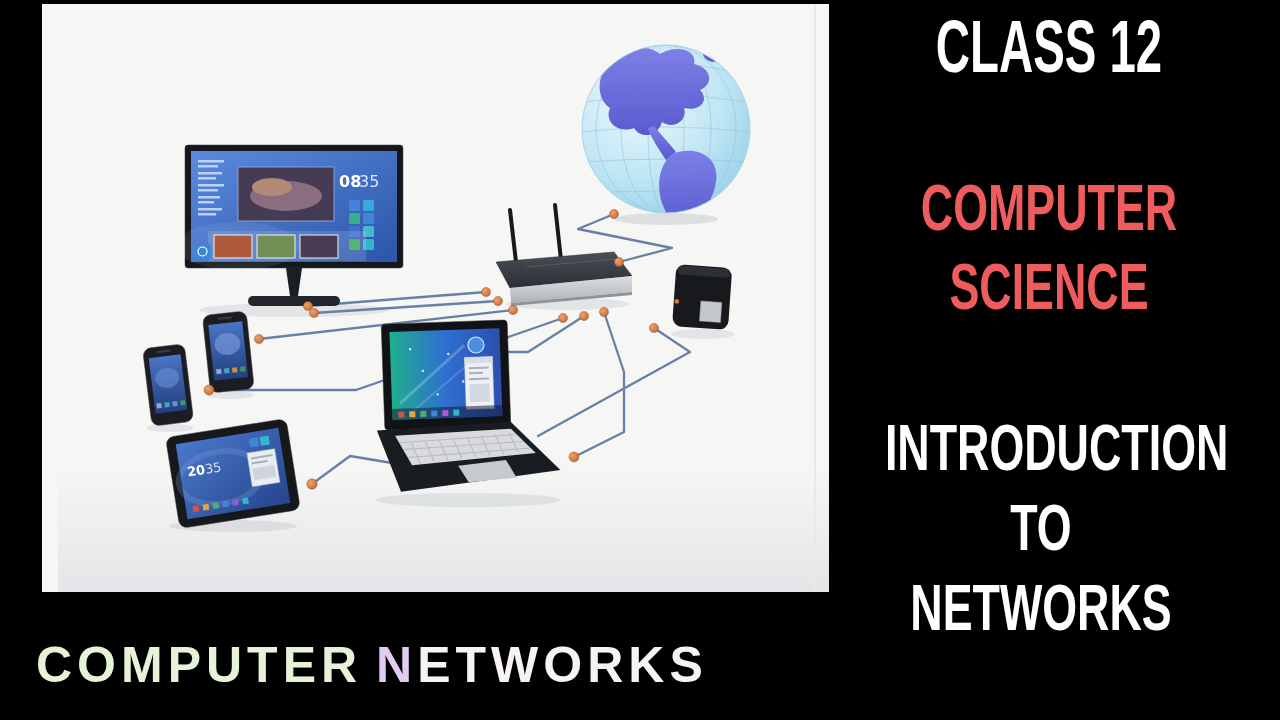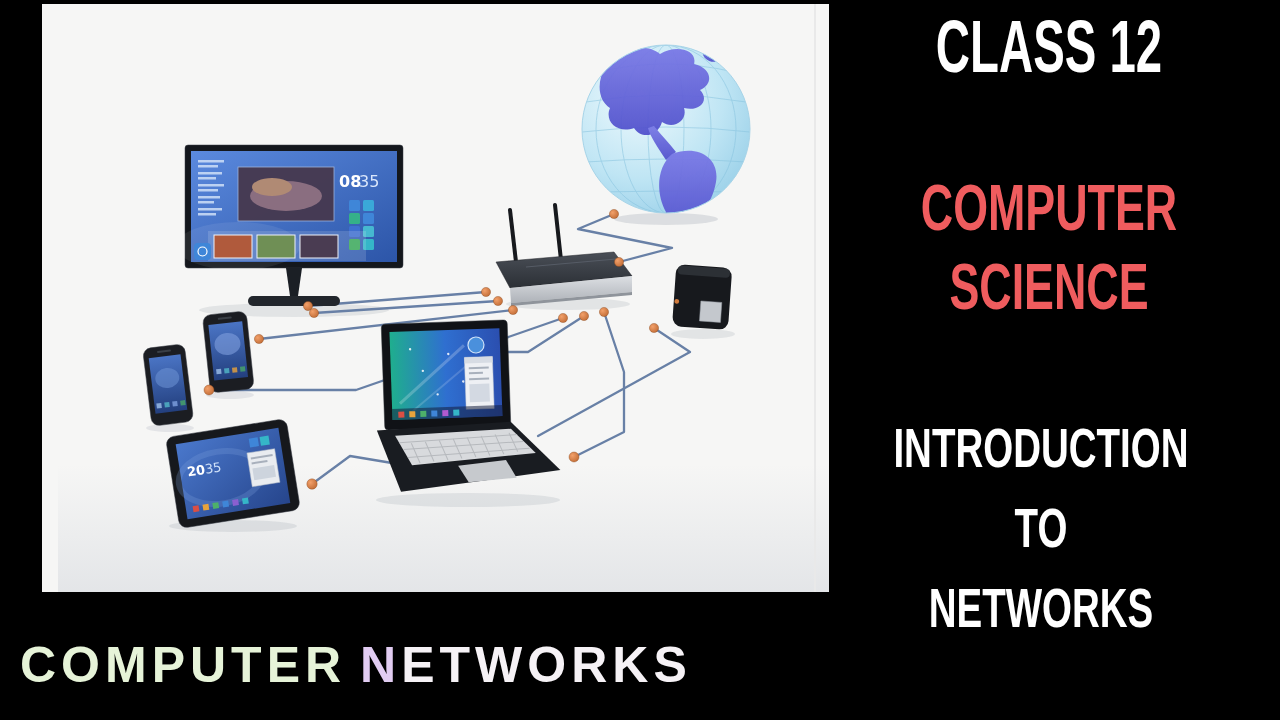--- a/index.html
+++ b/index.html
@@ -7,23 +7,23 @@
          font-family:"Liberation Sans",sans-serif;}
   .photo{position:absolute;left:42px;top:4px;width:771px;height:588px;background:#f6f6f5;overflow:hidden;padding-left:16px;}
   .edge-line{position:absolute;left:814px;top:4px;width:2px;height:588px;background:#e9e9e9;}
   .right-col{position:absolute;left:818px;top:0;width:462px;height:596px;text-align:center;
              color:#ffffff;font-weight:bold;}
   .right-col .line{display:block;white-space:nowrap;}
   .class12{position:absolute;top:10px;left:0;right:0;font-size:74px;line-height:74px;}
   .class12 .line{transform:scaleX(.64);}
   .subject{position:absolute;top:169px;left:0;right:0;font-size:64px;line-height:79px;color:#ef5c5e;}
   .subject .line{transform:scaleX(.70);}
-  .title{position:absolute;top:408px;left:0;right:16px;font-size:55px;line-height:80px;color:#ffffff;}
+  .title{position:absolute;top:408px;left:0;right:16px;font-size:64px;line-height:80px;color:#ffffff;}
   .title .line{transform:scaleX(.70);}
-  .footer{position:absolute;left:20px;top:640px;font-size:50px;line-height:50px;font-weight:bold;
+  .footer{position:absolute;left:36px;top:640px;font-size:50px;line-height:50px;font-weight:bold;
           letter-spacing:5px;white-space:nowrap;}
   .footer .w1{color:#e6f3d8;}
   .footer .w2{margin-left:14px;}
   .footer .n{color:#e1ccf2;}
   .footer .rest{color:#f6f2f6;}
   svg text{font-family:"DejaVu Sans","Liberation Sans",sans-serif;}
 </style>
 </head>
 <body>
 

